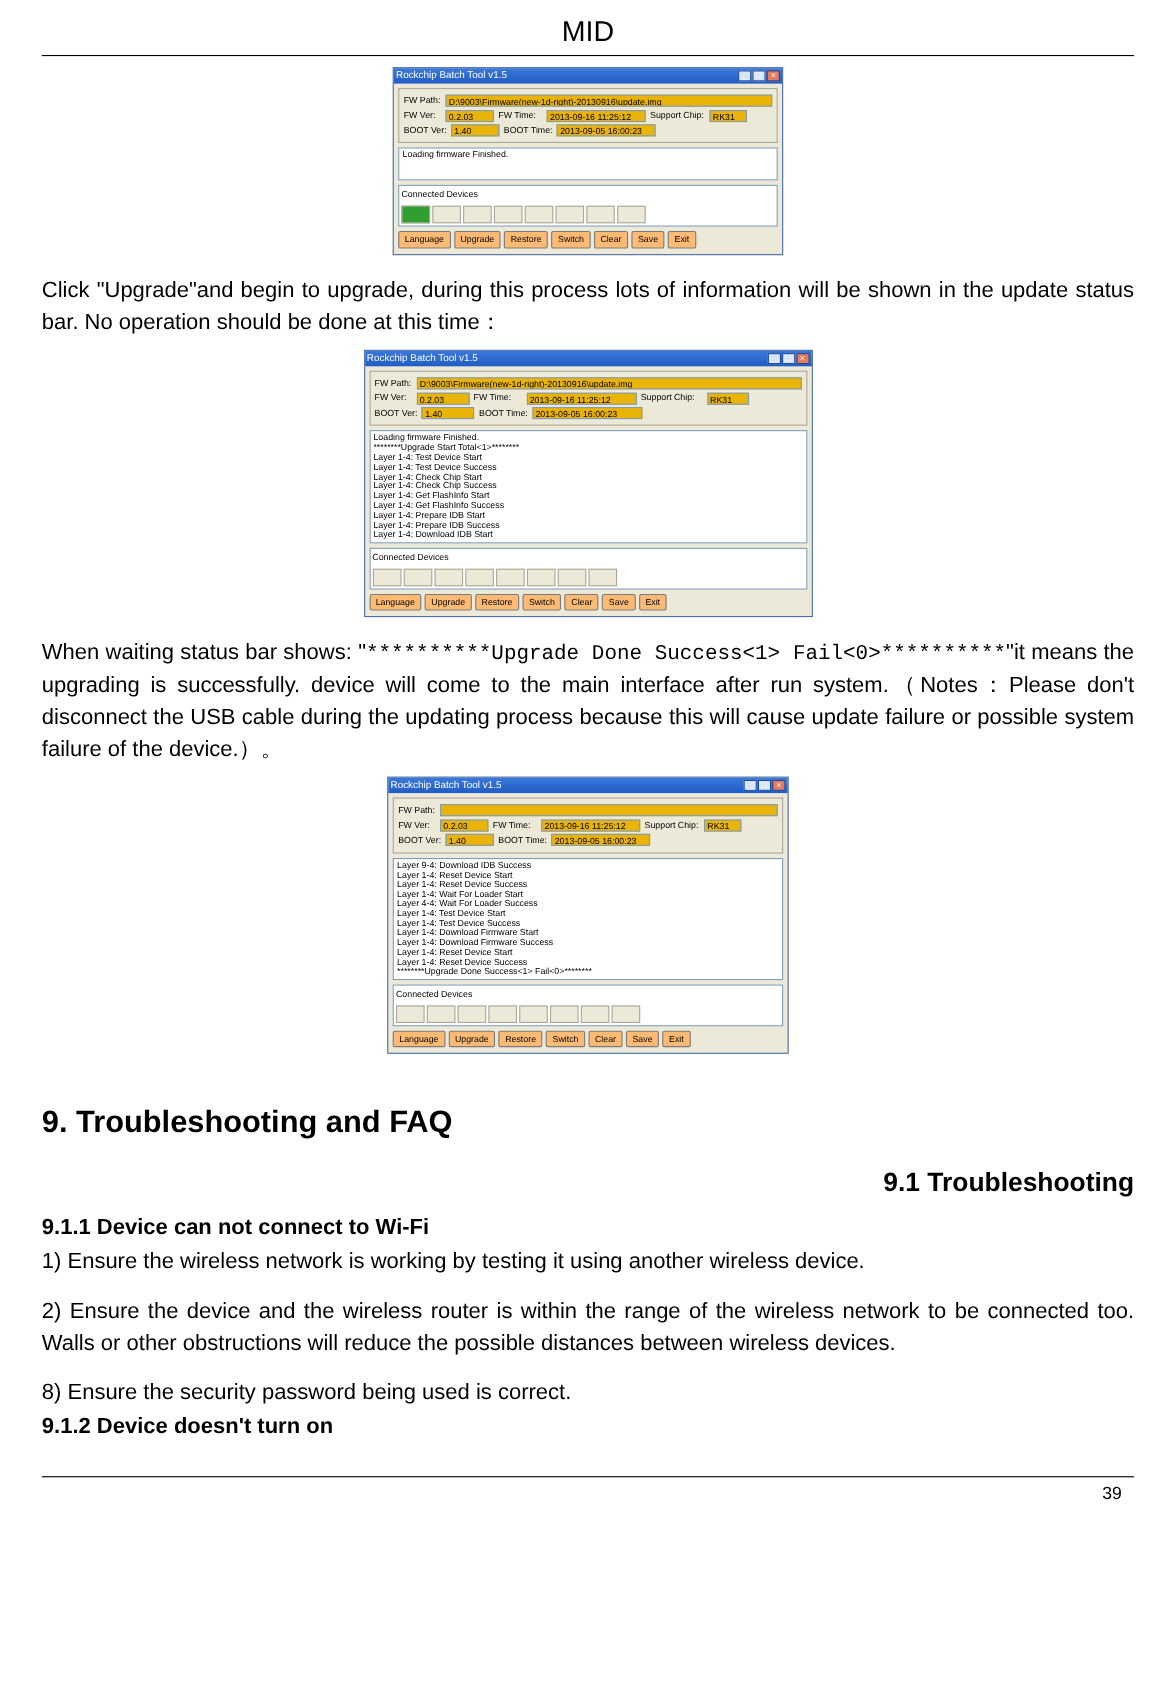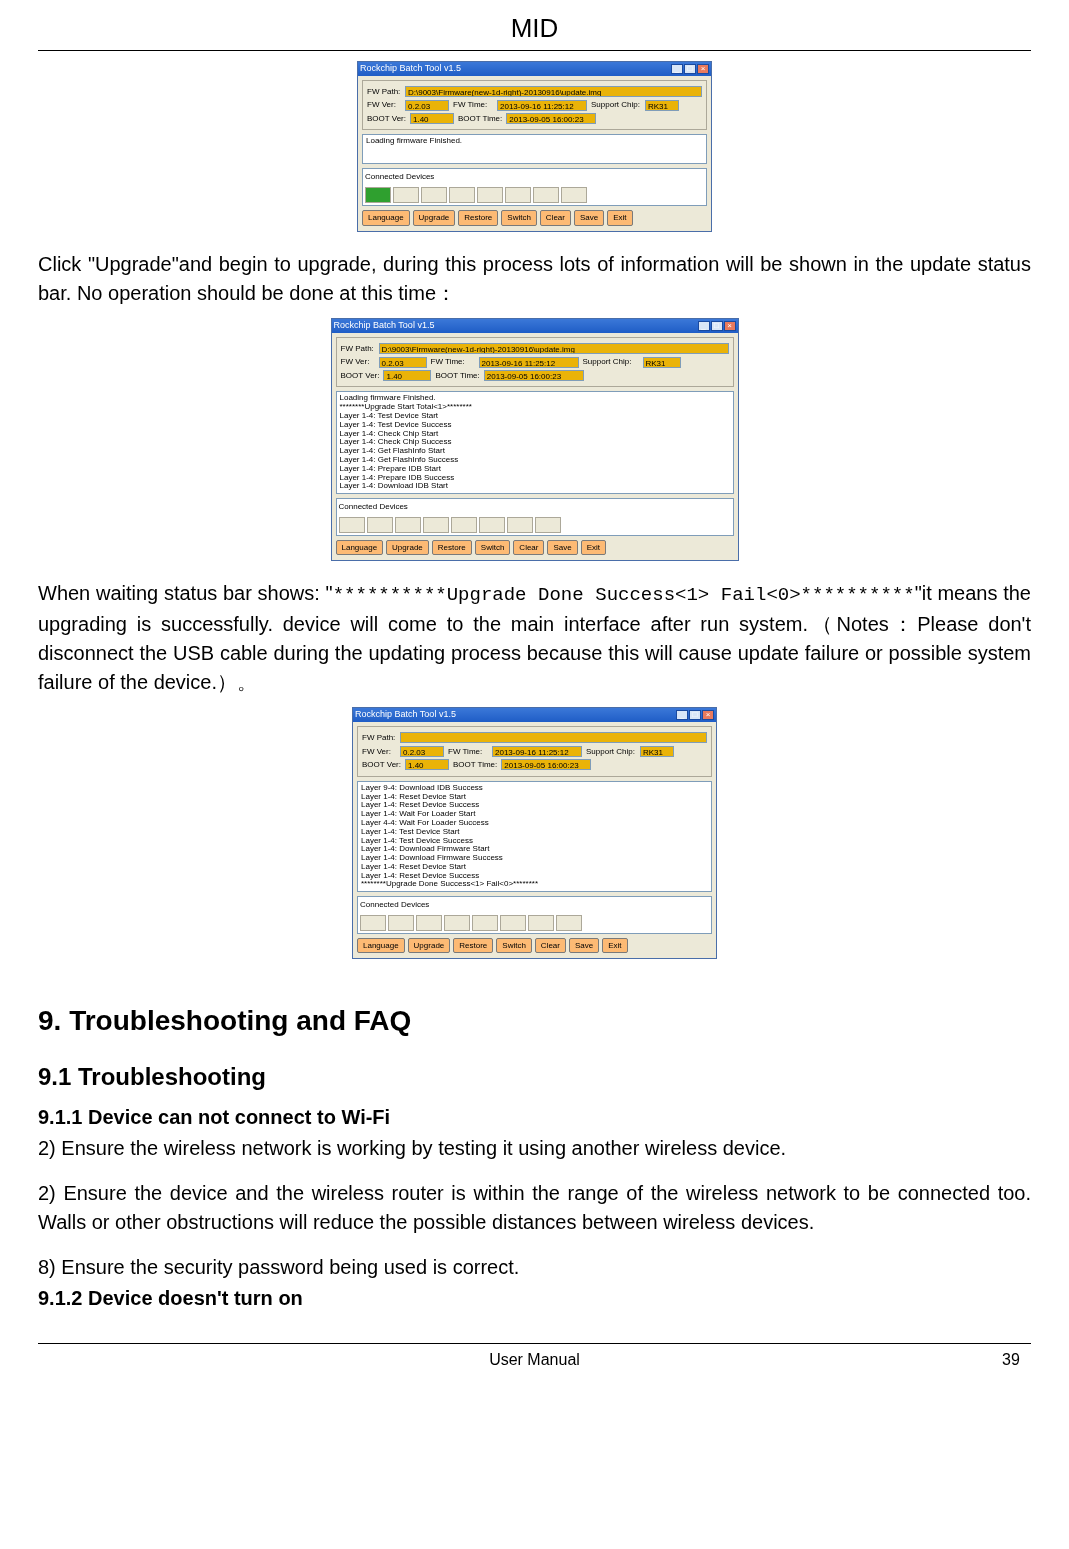--- a/index.html
+++ b/index.html
@@ -106,21 +106,21 @@
       border-radius:2px;
     }
     .log-line { white-space:nowrap; }
 
     .body-text { text-align: justify; margin: 10px 0; }
     .inline-status {
       font-family: 'SimSun', 'NSimSun', 'Courier New', monospace;
       font-size: 19px;
     }
     h1 { font-size: 28px; font-weight: bold; margin: 42px 0 18px 0; }
-    h2 { font-size: 24px; font-weight: bold; margin: 10px 0 8px 0; }
+    h2 { font-size: 24px; font-weight: bold; margin: 10px 0 8px 0; text-align: right; }
     p { margin: 0; }
     .footer-hr { border:none; border-top:1px solid #000; margin-top:30px; }
     .footer {
       display:flex; justify-content:space-between;
       font-size:16px; padding-top:4px;
     }
     .footer .center { flex:1; text-align:center; }
     .footer .right { width:40px; text-align:center; }
   </style>
 </head>
@@ -327,23 +327,22 @@
       <span class="win-button">Save</span>
       <span class="win-button">Exit</span>
     </div>
   </div>
 </div>
 
 <h1>9. Troubleshooting and FAQ</h1>
 <h2>9.1 Troubleshooting</h2>
 
 <p class="body-text" style="margin:2px 0;"><strong>9.1.1 Device can not connect to Wi-Fi</strong></p>
-<p class="body-text" style="margin:2px 0;">2) Ensure the wireless network is working by testing it using another wireless device.</p>
+<p class="body-text" style="margin:2px 0;">1) Ensure the wireless network is working by testing it using another wireless device.</p>
 <p class="body-text" style="margin:16px 0;">2) Ensure the device and the wireless router is within the range of the wireless network to be connected too. Walls or other obstructions will reduce the possible distances between wireless devices.</p>
 <p class="body-text" style="margin:2px 0;">8) Ensure the security password being used is correct.</p>
 <p class="body-text" style="margin:2px 0;"><strong>9.1.2 Device doesn't turn on</strong></p>
 
 <hr class="footer-hr">
 <div class="footer">
   <span style="width:40px;"></span>
-  <span class="center">User Manual</span>
   <span class="right">39</span>
 </div>
 
 </body></html>

